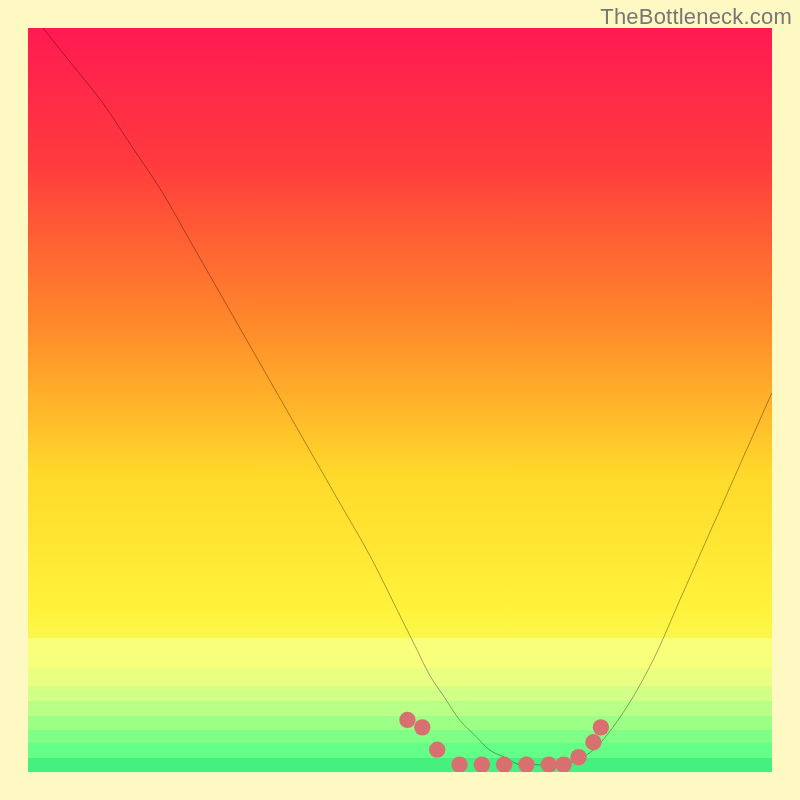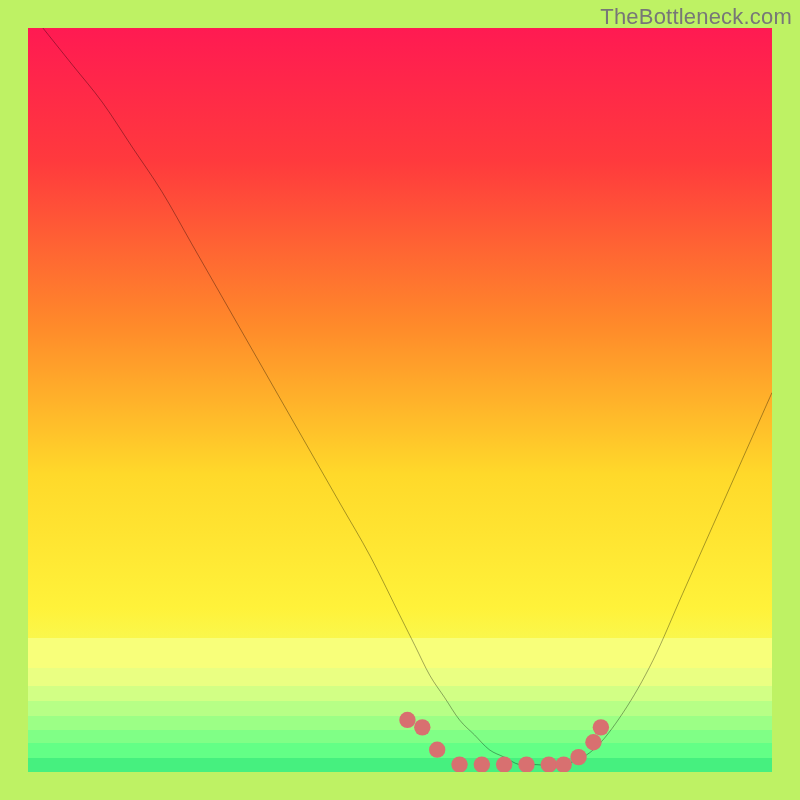--- a/index.html
+++ b/index.html
@@ -10,21 +10,21 @@
     background: #000;
     overflow: hidden;
     font-family: Arial, Helvetica, sans-serif;
   }
   .frame {
     position: absolute;
     left: 0;
     top: 0;
     width: 800px;
     height: 800px;
-    background: #bef264;
+    background: #fef9c3;
   }
   .plot-area {
     position: absolute;
     left: 28px;
     top: 28px;
     width: 744px;
     height: 744px;
     overflow: hidden;
   }
   .gradient {

